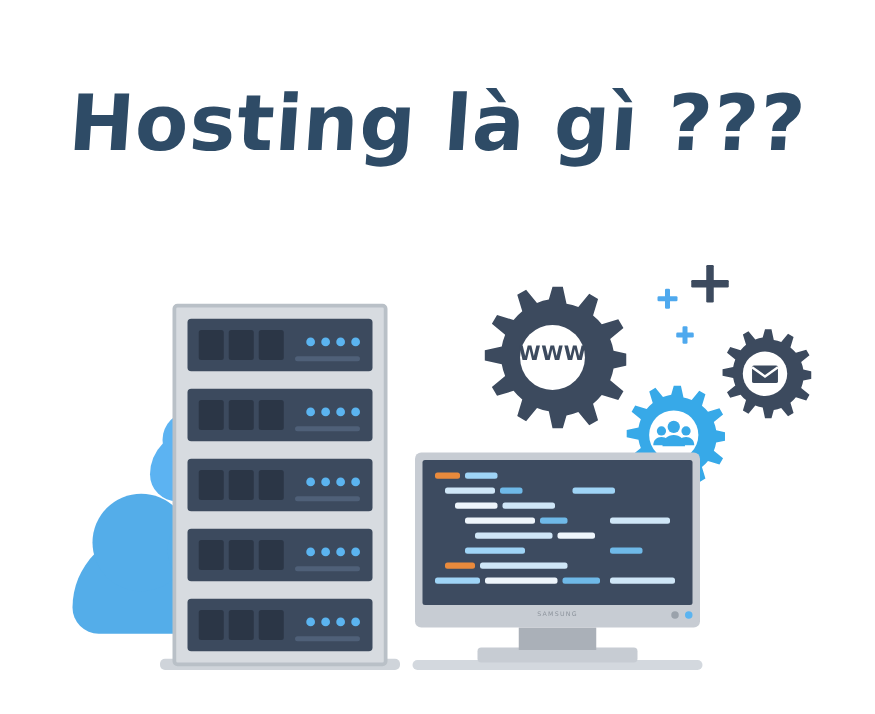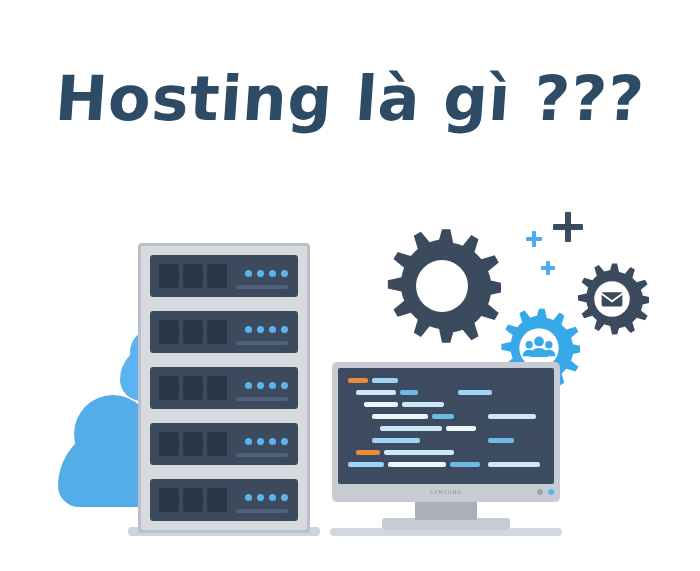--- a/index.html
+++ b/index.html
@@ -377,20 +377,21 @@
       <span class="v"></span>
     </div>
 
   <div class="gear" id="gear-www">
     <svg width="118" height="118" viewBox="0 0 100 100" aria-hidden="true">
       <g fill="#3c4a5e">
         <path d="M50 2 l7 0 2.5 11.5 a38 38 0 0 1 8 2.3 l7.4-9 6 3.5 -3.4 11.2 a38 38 0 0 1 5.9 5.9 l11.2-3.4 3.5 6 -9 7.4 a38 38 0 0 1 2.3 8 l11.5 2.5 0 7 -11.5 2.5 a38 38 0 0 1-2.3 8 l9 7.4 -3.5 6 -11.2-3.4 a38 38 0 0 1-5.9 5.9 l3.4 11.2 -6 3.5 -7.4-9 a38 38 0 0 1-8 2.3 L57 98 l-7 0 -2.5-11.5 a38 38 0 0 1-8-2.3 l-7.4 9 -6-3.5 3.4-11.2 a38 38 0 0 1-5.9-5.9 L12.4 76 8.9 70 l9-7.4 a38 38 0 0 1-2.3-8 L4.1 52.1 l0-7 11.5-2.5 a38 38 0 0 1 2.3-8 l-9-7.4 3.5-6 11.2 3.4 a38 38 0 0 1 5.9-5.9 L26.1 7.5 l6-3.5 7.4 9 a38 38 0 0 1 8-2.3 z"></path>
       </g>
       <circle cx="50" cy="50" r="22" fill="#ffffff"></circle>
     </svg>
+    <div class="gear-label">WWW</div>
   </div>
 
   <div class="gear" id="gear-mail">
     <svg width="74" height="74" viewBox="0 0 100 100" aria-hidden="true">
       <g fill="#3c4a5e">
         <path d="M50 2 l7 0 2.5 11.5 a38 38 0 0 1 8 2.3 l7.4-9 6 3.5 -3.4 11.2 a38 38 0 0 1 5.9 5.9 l11.2-3.4 3.5 6 -9 7.4 a38 38 0 0 1 2.3 8 l11.5 2.5 0 7 -11.5 2.5 a38 38 0 0 1-2.3 8 l9 7.4 -3.5 6 -11.2-3.4 a38 38 0 0 1-5.9 5.9 l3.4 11.2 -6 3.5 -7.4-9 a38 38 0 0 1-8 2.3 L57 98 l-7 0 -2.5-11.5 a38 38 0 0 1-8-2.3 l-7.4 9 -6-3.5 3.4-11.2 a38 38 0 0 1-5.9-5.9 L12.4 76 8.9 70 l9-7.4 a38 38 0 0 1-2.3-8 L4.1 52.1 l0-7 11.5-2.5 a38 38 0 0 1 2.3-8 l-9-7.4 3.5-6 11.2 3.4 a38 38 0 0 1 5.9-5.9 L26.1 7.5 l6-3.5 7.4 9 a38 38 0 0 1 8-2.3 z"></path>
       </g>
       <circle cx="50" cy="50" r="24" fill="#ffffff"></circle>
       <g>
         <rect x="36" y="41" width="28" height="19" rx="2" fill="#3c4a5e"></rect>

